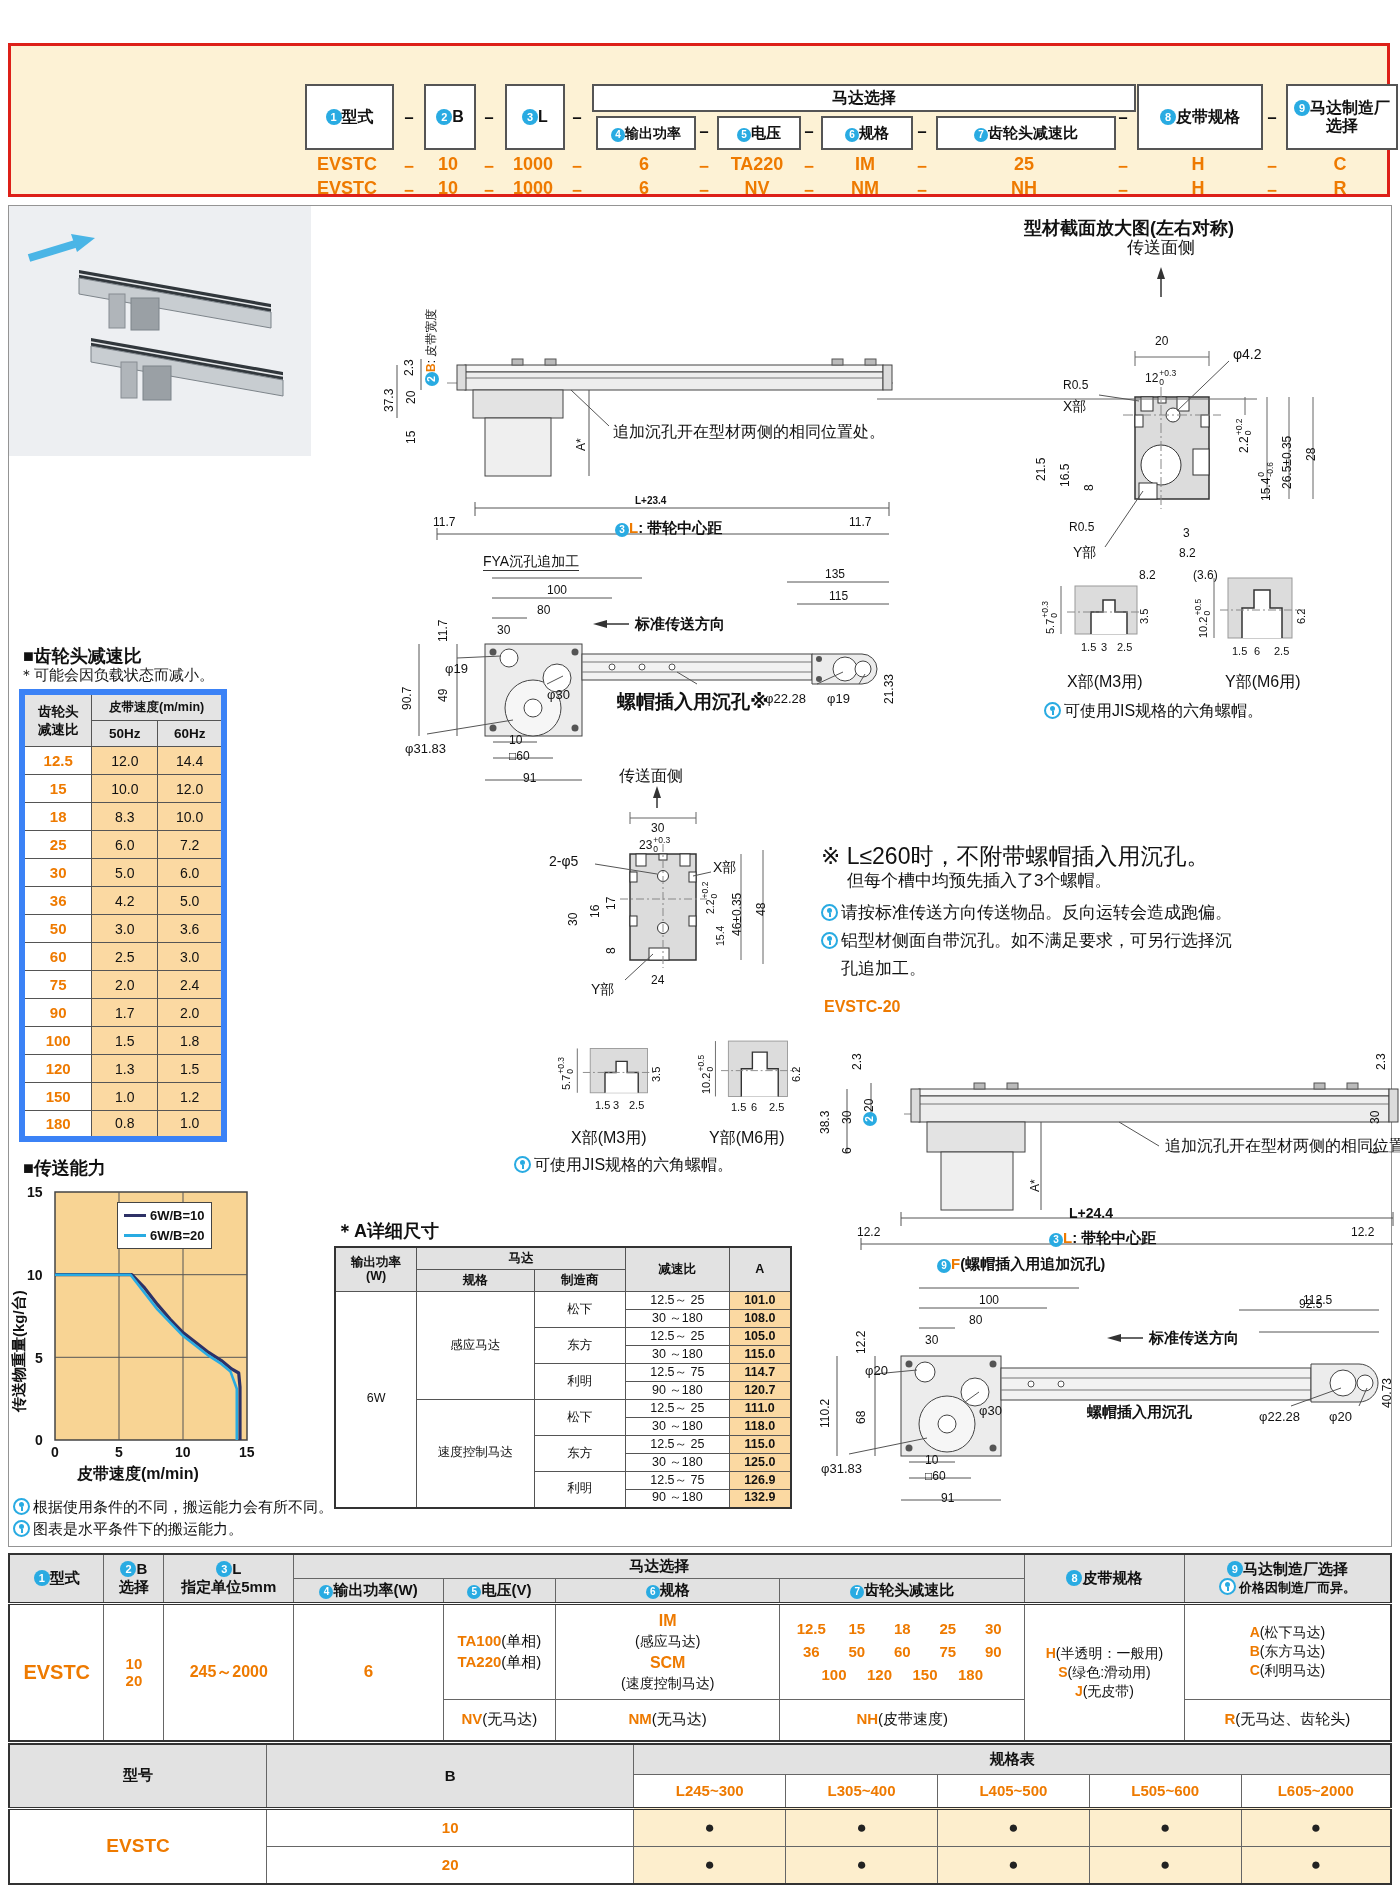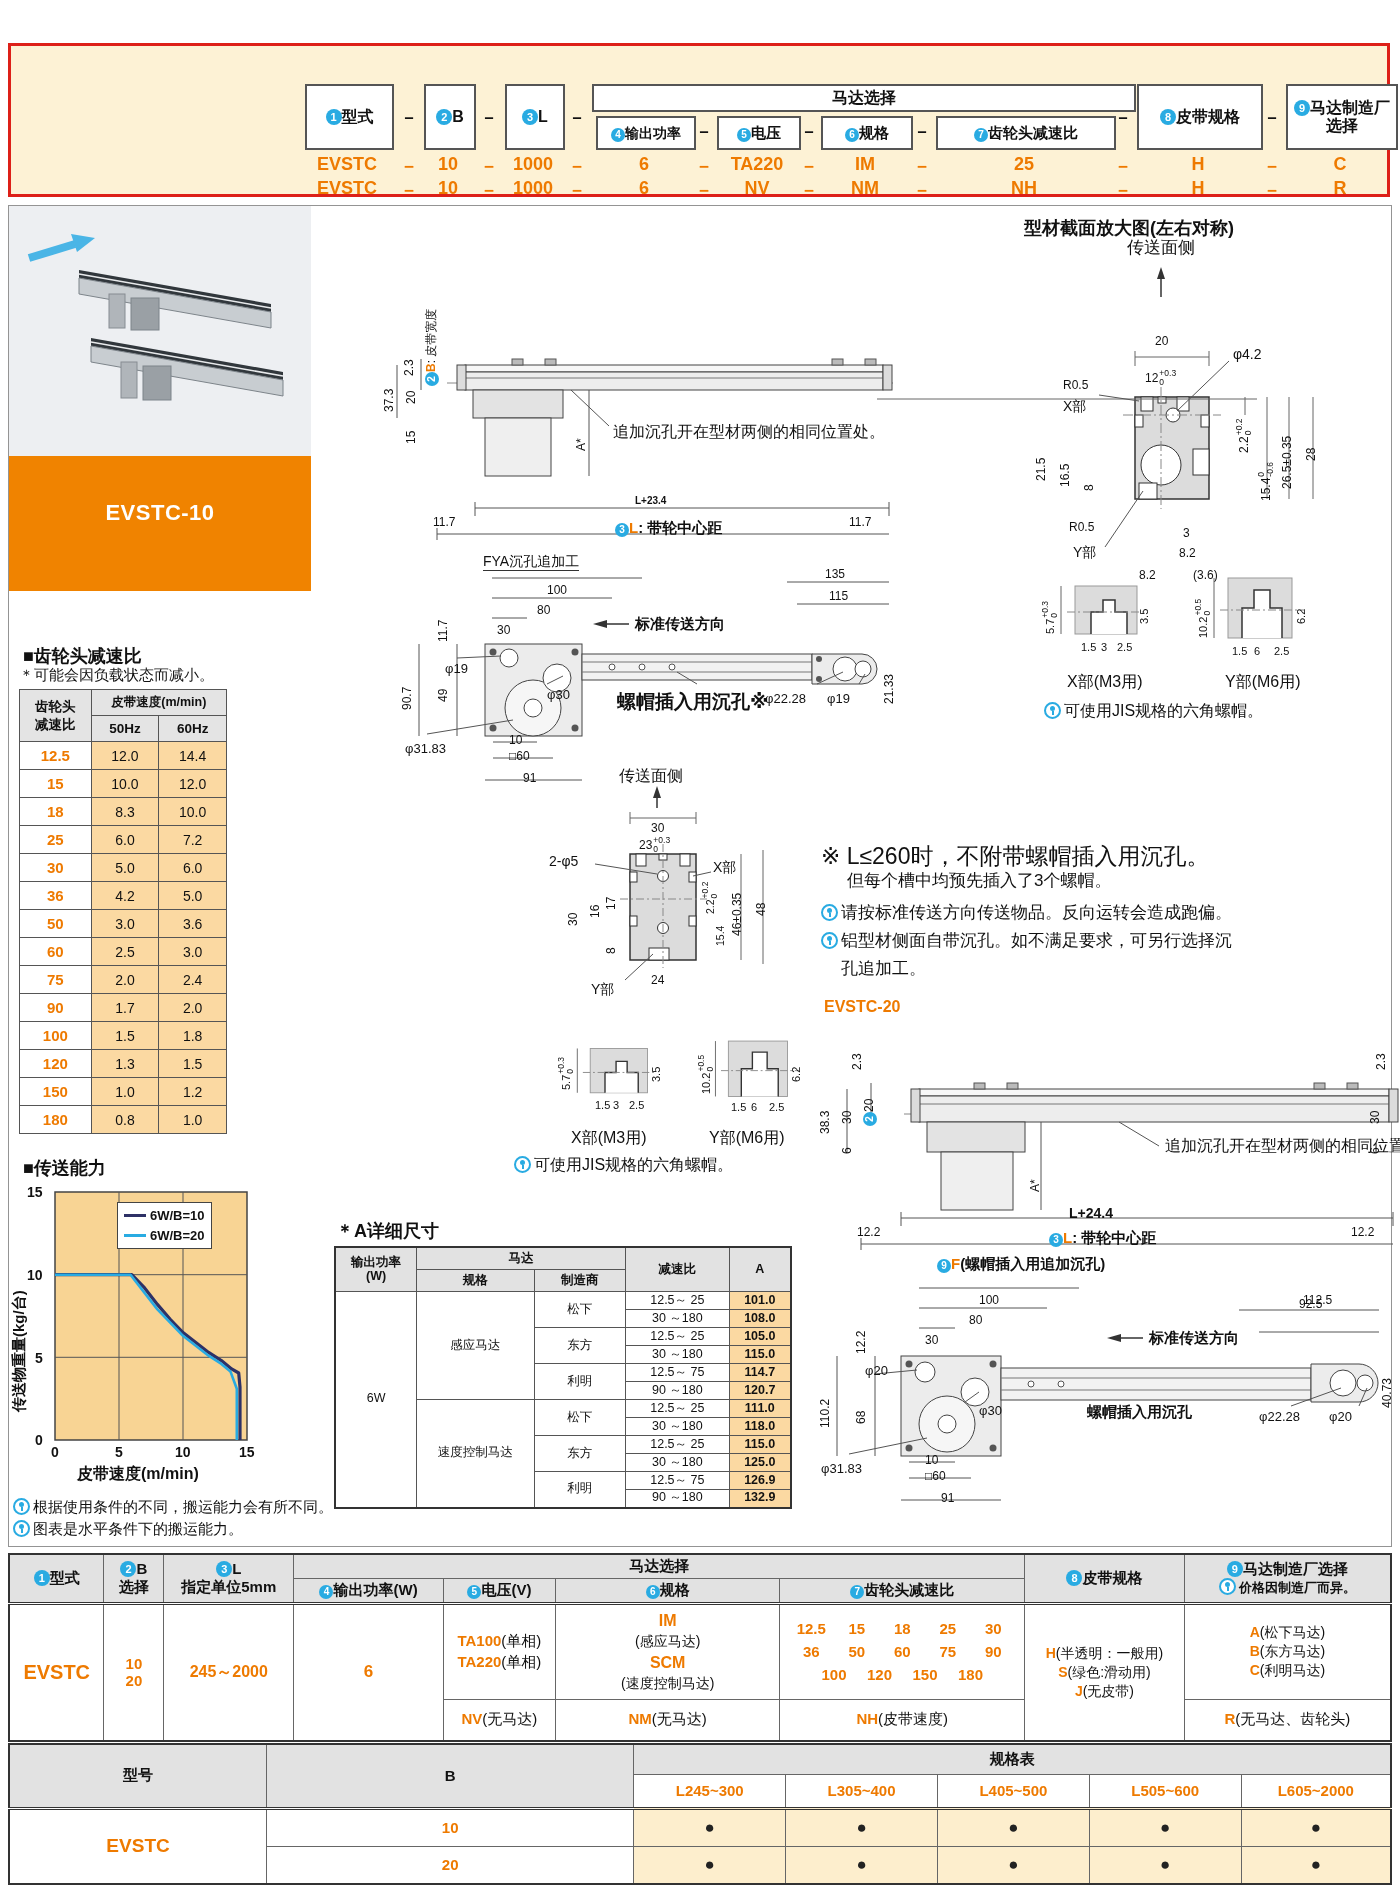--- a/index.html
+++ b/index.html
@@ -24,21 +24,21 @@
 .order .intro{position:absolute;left:12px;top:8px;font-size:19px;font-weight:bold}
 .obox{position:absolute;border:2px solid #555;background:#fff;display:flex;align-items:center;justify-content:center;text-align:center;font-weight:bold;font-size:16px;line-height:1.15}
 .odash{position:absolute;font-weight:bold;font-size:17px;transform:translateX(-50%)}
 .exval{position:absolute;transform:translateX(-50%);font-size:18px;font-weight:bold;color:#ee7a00;white-space:nowrap}
 
 .panel{position:absolute;left:8px;top:205px;width:1382px;height:1340px;border:1px solid #949494;background:#fff}
 .prod-label{position:absolute;left:0;top:250px;width:302px;height:135px;background:#f08300}
 .prod-label span{display:block;text-align:center;margin-top:44px;color:#fff;font-size:22px;font-weight:bold;letter-spacing:.5px}
 
 table{border-collapse:collapse}
-.gear-tb{position:absolute;left:10px;top:483px;width:208px;font-size:14px;border:1px solid #3b82f6}
+.gear-tb{position:absolute;left:10px;top:483px;width:208px;font-size:14px;border:6px solid #3b82f6}
 .gear-tb th,.gear-tb td{border:1px solid #555;text-align:center;padding:0}
 .gear-tb thead th{background:#e4e4e4;font-size:13.5px;height:25px}
 .gear-tb tbody tr{height:28px}
 .gear-tb td.rt{background:#fff;color:#ee7a00;font-weight:bold;font-size:15px}
 .gear-tb td.sp{background:#fbd9a2}
 .a-tb{position:absolute;left:325px;top:1040px;width:458px;font-size:12.5px;border:2px solid #333}
 .a-tb th,.a-tb td{border:1px solid #555;text-align:center;padding:0;line-height:1.1}
 .a-tb thead th{background:#e2e2e2;height:21px}
 .a-tb tbody tr{height:18px}
 .a-tb td.av{background:#fbd9a2;font-weight:bold}
@@ -156,23 +156,20 @@
       <polygon points="70,72 262,106 262,122 70,88" fill="#c8cdd1" stroke="#7d848a" stroke-width="1"></polygon>
       <rect x="100" y="88" width="16" height="34" fill="#b0b5ba" stroke="#868c92"></rect>
       <rect x="122" y="92" width="28" height="32" fill="#9aa0a5" stroke="#7d848a"></rect>
       <polygon points="82,132 274,166 274,174 82,140" fill="#31373c"></polygon>
       <polygon points="82,140 274,174 274,190 82,156" fill="#c8cdd1" stroke="#7d848a" stroke-width="1"></polygon>
       <rect x="112" y="156" width="16" height="36" fill="#b0b5ba" stroke="#868c92"></rect>
       <rect x="134" y="160" width="28" height="34" fill="#9aa0a5" stroke="#7d848a"></rect>
       <line x1="70" y1="68" x2="262" y2="102" stroke="#e8eaec" stroke-width="1.5"></line>
       <line x1="82" y1="136" x2="274" y2="170" stroke="#e8eaec" stroke-width="1.5"></line>
     </svg>
-    <div class="prod-label">
-        <span>EVSTC-10</span>
-      </div>
 
     <div class="blk" style="left:368px;top:70px;width:520px;height:230px">
       <svg width="520" height="230" viewBox="0 0 520 230">
         <line x1="70" y1="107" x2="518" y2="107" stroke="#888" stroke-dasharray="14 4 3 4"></line>
         <rect x="88" y="89" width="418" height="7" fill="#f7f7f7" stroke="#444"></rect>
         <rect x="88" y="96" width="418" height="18" fill="#ededed" stroke="#444"></rect>
         <line x1="88" y1="102" x2="506" y2="102" stroke="#777"></line>
         <rect x="80" y="89" width="9" height="25" fill="#dcdcdc" stroke="#444"></rect>
         <rect x="506" y="89" width="9" height="25" fill="#dcdcdc" stroke="#444"></rect>
         <rect x="135" y="83" width="11" height="6" fill="#bbb" stroke="#555"></rect>

